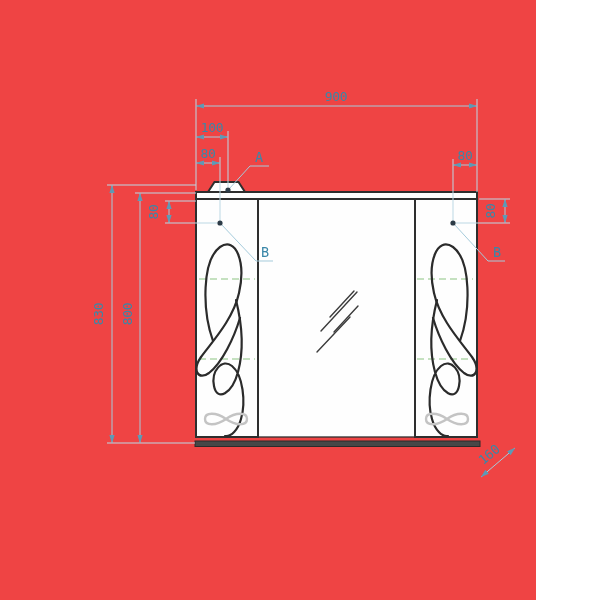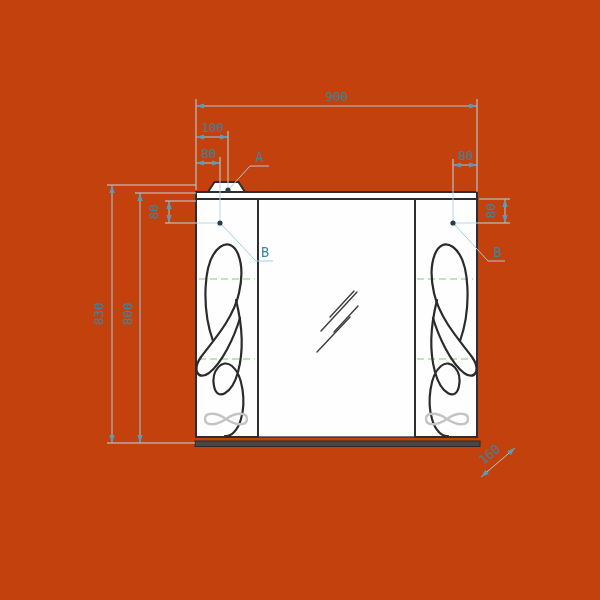--- a/index.html
+++ b/index.html
@@ -1,16 +1,16 @@
 <!DOCTYPE html>
 <html><head>
 <meta charset="utf-8">
 <style>
   html,body{margin:0;padding:0;background:#ffffff;}
-  .canvas{width:600px;height:600px;position:relative;background:#c2410c;overflow:hidden;}
+  .canvas{width:536px;height:600px;position:relative;background:#ef4444;overflow:hidden;}
   svg{display:block;}
   .dim-text{
     font-family:"DejaVu Sans Mono", monospace;
     font-size:13px;
     fill:#3a87a8;
     letter-spacing:-0.3px;
   }
   .callout-text{
     font-family:"DejaVu Sans Mono", monospace;
     font-size:13.5px;

